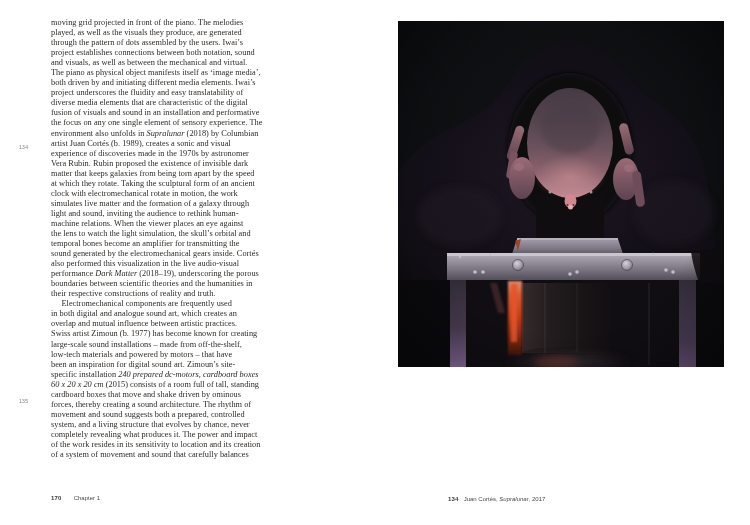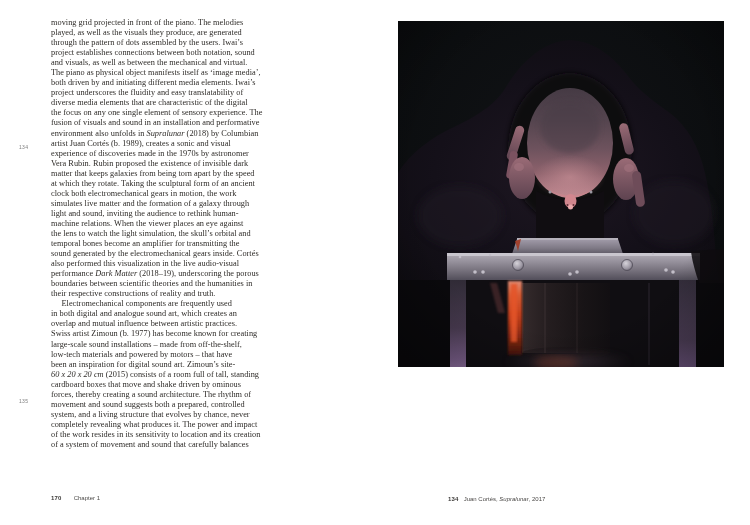--- a/index.html
+++ b/index.html
@@ -33,46 +33,47 @@
   <div class="text-col">
       <div class="bline"><span>moving grid projected in front of the piano. The melodies</span></div>
       <div class="bline"><span>played, as well as the visuals they produce, are generated</span></div>
       <div class="bline"><span>through the pattern of dots assembled by the users. Iwai’s</span></div>
       <div class="bline"><span>project establishes connections between both notation, sound</span></div>
       <div class="bline"><span>and visuals, as well as between the mechanical and virtual.</span></div>
       <div class="bline"><span>The piano as physical object manifests itself as ‘image media’,</span></div>
       <div class="bline"><span>both driven by and initiating different media elements. Iwai’s</span></div>
       <div class="bline"><span>project underscores the fluidity and easy translatability of</span></div>
       <div class="bline"><span>diverse media elements that are characteristic of the digital</span></div>
+      <div class="bline"><span>fusion of visuals and sound in an installation and performative</span></div>
       <div class="bline"><span>the focus on any one single element of sensory experience. The</span></div>
-      <div class="bline"><span>fusion of visuals and sound in an installation and performative</span></div>
       <div class="bline"><span>environment also unfolds in </span><span class="it">Supralunar</span><span> (2018) by Columbian</span></div>
       <div class="bline"><span>artist Juan Cortés (b. 1989), creates a sonic and visual</span></div>
       <div class="bline"><span>experience of discoveries made in the 1970s by astronomer</span></div>
       <div class="bline"><span>Vera Rubin. Rubin proposed the existence of invisible dark</span></div>
       <div class="bline"><span>matter that keeps galaxies from being torn apart by the speed</span></div>
       <div class="bline"><span>at which they rotate. Taking the sculptural form of an ancient</span></div>
-      <div class="bline"><span>clock both electromechanical gears in motion, the work</span></div>
+      <div class="bline"><span>clock with electromechanical rotate in motion, the work</span></div>
       <div class="bline"><span>simulates live matter and the formation of a galaxy through</span></div>
       <div class="bline"><span>light and sound, inviting the audience to rethink human-</span></div>
       <div class="bline"><span>machine relations. When the viewer places an eye against</span></div>
       <div class="bline"><span>the lens to watch the light simulation, the skull’s orbital and</span></div>
       <div class="bline"><span>temporal bones become an amplifier for transmitting the</span></div>
       <div class="bline"><span>sound generated by the electromechanical gears inside. Cortés</span></div>
       <div class="bline"><span>also performed this visualization in the live audio-visual</span></div>
       <div class="bline"><span>performance </span><span class="it">Dark Matter</span><span> (2018–19), underscoring the porous</span></div>
       <div class="bline"><span>boundaries between scientific theories and the humanities in</span></div>
       <div class="bline"><span>their respective constructions of reality and truth.</span></div>
       <div class="bline"><span>     Electromechanical components are frequently used</span></div>
       <div class="bline"><span>in both digital and analogue sound art, which creates an</span></div>
       <div class="bline"><span>overlap and mutual influence between artistic practices.</span></div>
       <div class="bline"><span>Swiss artist Zimoun (b. 1977) has become known for creating</span></div>
       <div class="bline"><span>large-scale sound installations – made from off-the-shelf,</span></div>
       <div class="bline"><span>low-tech materials and powered by motors – that have</span></div>
       <div class="bline"><span>been an inspiration for digital sound art. Zimoun’s site-</span></div>
+      <div class="bline"><span>specific installation </span><span class="it">240 prepared dc-motors, cardboard boxes</span></div>
       <div class="bline"><span class="it">60 x 20 x 20 cm</span><span> (2015) consists of a room full of tall, standing</span></div>
       <div class="bline"><span>cardboard boxes that move and shake driven by ominous</span></div>
       <div class="bline"><span>forces, thereby creating a sound architecture. The rhythm of</span></div>
       <div class="bline"><span>movement and sound suggests both a prepared, controlled</span></div>
       <div class="bline"><span>system, and a living structure that evolves by chance, never</span></div>
       <div class="bline"><span>completely revealing what produces it. The power and impact</span></div>
       <div class="bline"><span>of the work resides in its sensitivity to location and its creation</span></div>
       <div class="bline"><span>of a system of movement and sound that carefully balances</span></div>
     </div>
 

